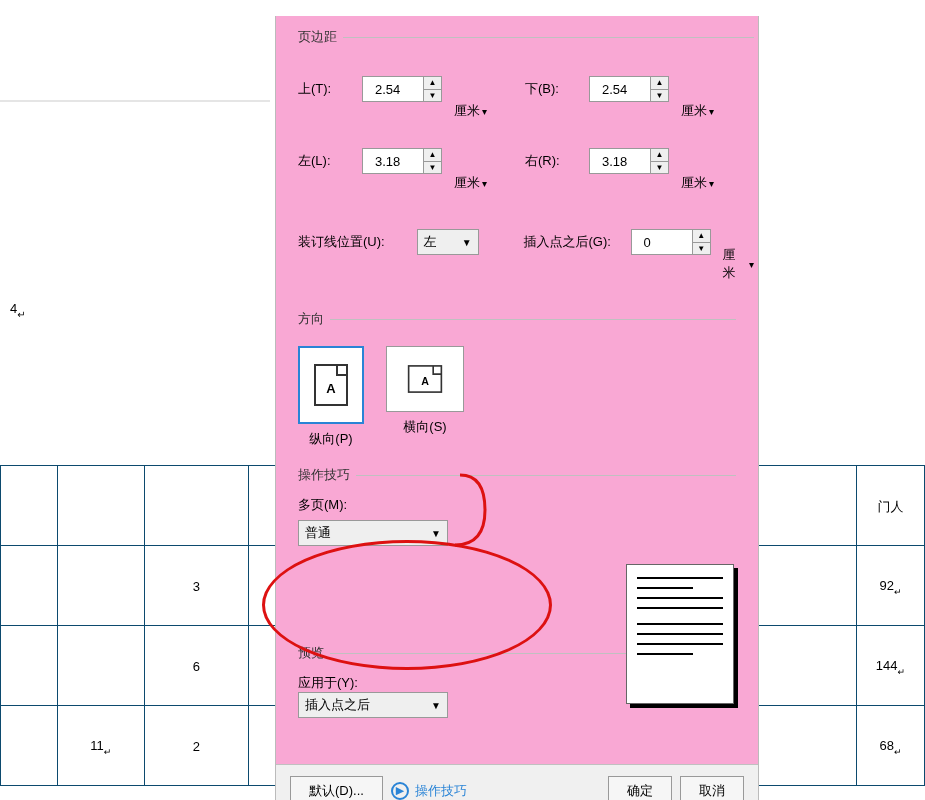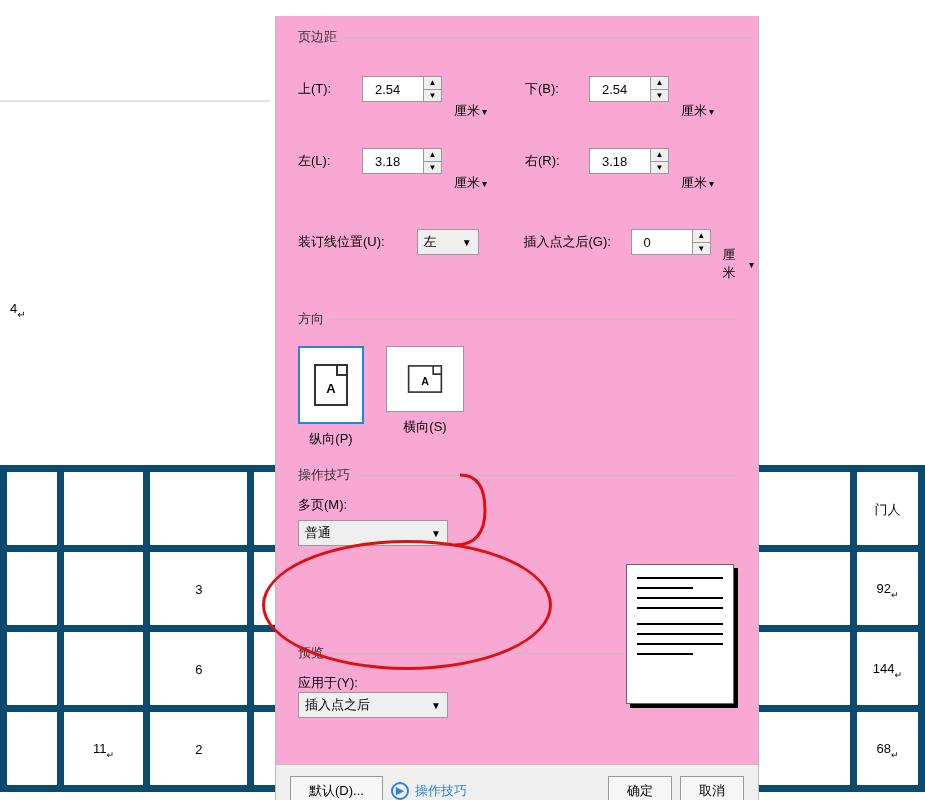--- a/index.html
+++ b/index.html
@@ -1,21 +1,21 @@
 <!DOCTYPE html>
 <html><head>
 <meta charset="utf-8">
 <style>
 * { box-sizing: border-box; margin: 0; padding: 0; font-family: "Microsoft YaHei", SimSun, sans-serif; font-size: 13px; }
 body { width: 925px; height: 800px; background: #fff; position: relative; overflow: hidden; }
 
 
 .bg-table { position: absolute; left: 0; top: 0; width: 925px; height: 800px; background: #fff; }
 .bg-table table { position: absolute; top: 465px; left: 0; border-collapse: collapse; width: 925px; }
-.bg-table td { border: 7px solid #0c4a6e; height: 80px; font-size: 18px; text-align: center; vertical-align: middle; }
+.bg-table td { border: 1px solid #0c4a6e; height: 80px; font-size: 18px; text-align: center; vertical-align: middle; }
 .bg-table .four { position: absolute; left: 10px; top: 295px; font-size: 20px; }
 .bg-divider { position:absolute; left:0; top:100px; width:270px; height:2px; background:#e5e5e5; }
 
 
 .dialog { position: absolute; left: 275px; top: 16px; width: 484px; height: 800px; background: #f9a8d4; border-left: 1px solid #bbb; border-right: 1px solid #bbb; }
 .dialog-body { padding: 12px 22px 10px 22px; }
 
 fieldset { border: none; border-top: 1px solid #c0c0c0; margin: 0 0 18px 0; padding: 12px 0 0 0; }
 legend { padding: 0 6px 0 0; color: #333; }
 

